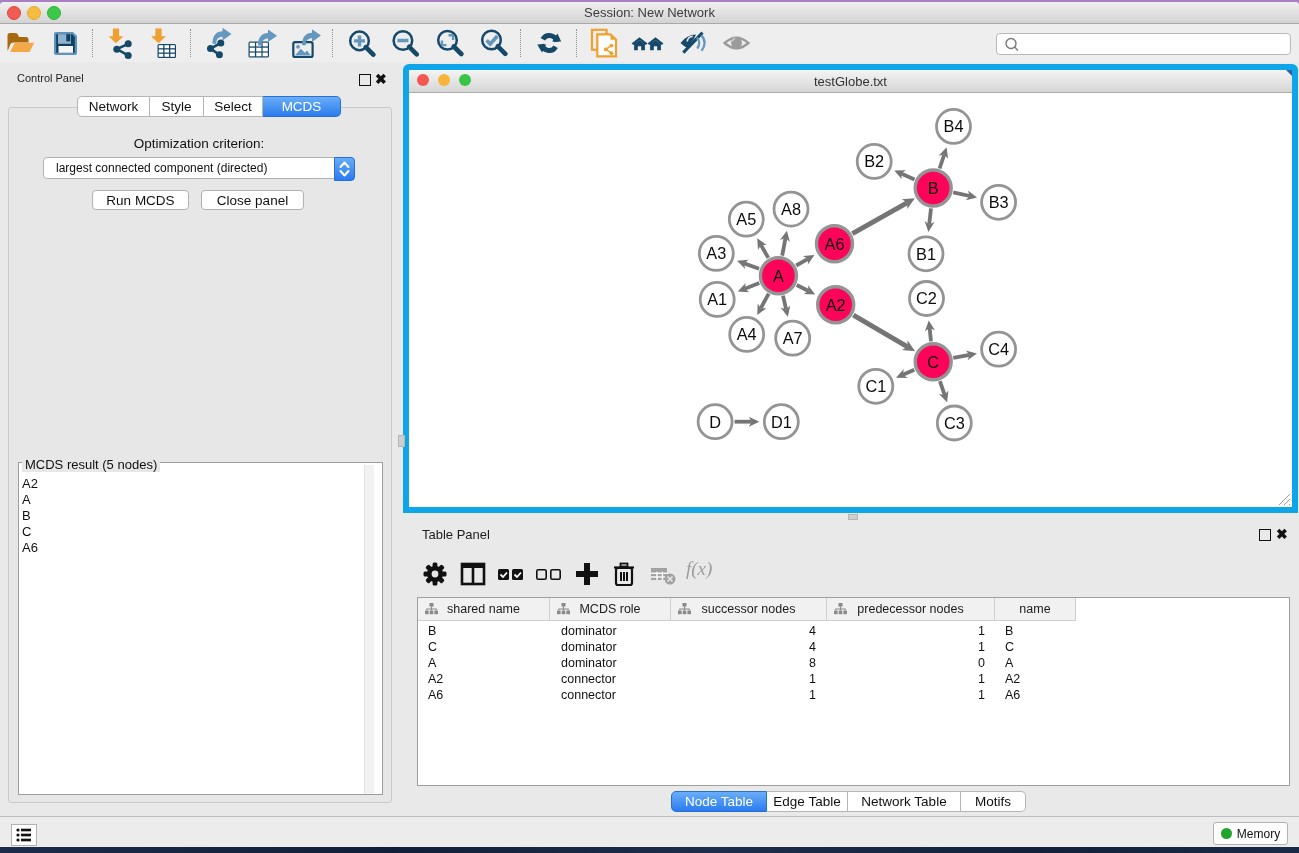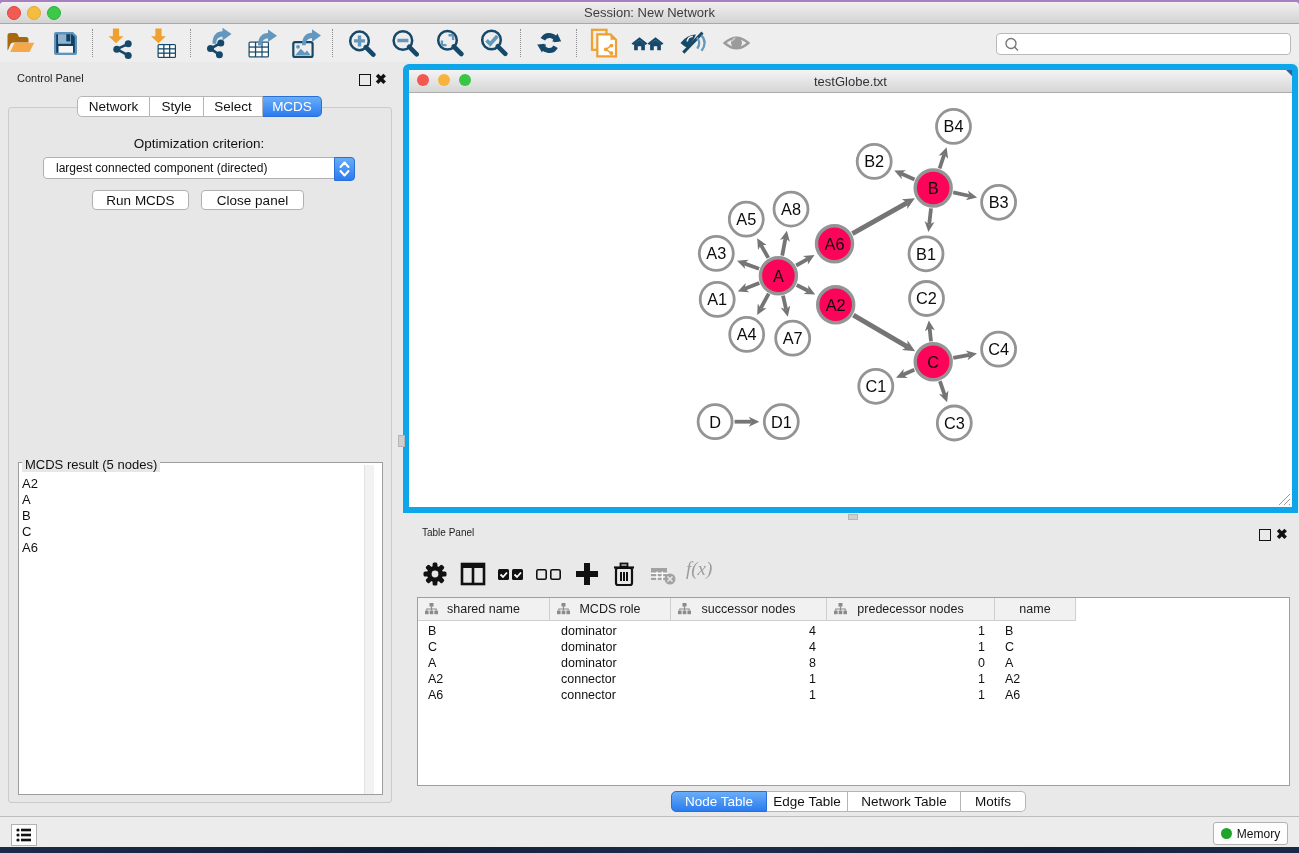--- a/index.html
+++ b/index.html
@@ -51,21 +51,21 @@
 #netwin{top:62px;left:403px;width:895px;height:449px;background:#fff;border:6px solid #0ea5e9;border-radius:6px 6px 0 0;box-sizing:border-box;}
 #net-titlebar{top:0;left:0;width:100%;height:22px;background:linear-gradient(#f4f4f4,#d6d6d6);border-bottom:1px solid #ababab;border-radius:5px 5px 0 0;}
 #net-titlebar .r{left:8px;background:#f25750;}
 #net-titlebar .y{left:29px;background:#f6b43c;}
 #net-titlebar .g{left:50px;background:#3ac546;}
 #net-title-text{top:4px;left:0;width:100%;text-align:center;font-size:13px;color:#333;}
 #graph{top:23px;left:0;}
 
 .handle{position:absolute;background:#cfcfcf;border:1px solid #b5b5b5;}
 
-#tp-title{top:525px;left:422px;font-size:10px;color:#1e1e1e;}
+#tp-title{top:525px;left:422px;font-size:13px;color:#1e1e1e;}
 #tp-float{top:527px;left:1259px;width:10px;height:10px;border:1.6px solid #111;}
 #tp-close{top:524px;left:1276px;font-size:14px;}
 #tp-toolbar{top:550px;left:403px;width:896px;height:40px;}
 #tablebox{top:595px;left:417px;width:873px;height:189px;background:#fff;border:1px solid #9e9e9e;box-sizing:border-box;}
 .th{position:absolute;top:0;height:23px;background:#f1f1f1;border-right:1px solid #cfcfcf;border-bottom:1px solid #cfcfcf;box-sizing:border-box;font-size:12.5px;color:#1c1c1c;display:flex;align-items:center;justify-content:center;}
 .td{position:absolute;font-size:12.5px;color:#111;height:16px;line-height:16px;}
 
 #bot-tabs{top:789px;left:671px;height:21px;}
 
 #statusbar{top:814px;left:0;width:100%;height:31px;background:#ececec;border-top:1px solid #bdbdbd;}
@@ -224,21 +224,21 @@
       </div>
   </div>
   <div id="cp-title" class="abs">Control Panel</div>
   <div id="cp-float" class="abs"></div>
   <div id="cp-close" class="float-btn abs">✖</div>
   <div id="cp-panel" class="abs"></div>
   <div id="cp-tabs" class="seg abs">
     <span style="width:73px">Network</span>
       <span style="width:54px">Style</span>
       <span style="width:59px">Select</span>
-      <span class="sel" style="width:59px">MCDS</span>
+      <span class="sel" style="width:78px">MCDS</span>
   </div>
   <div id="opt-label" class="abs">Optimization criterion:</div>
   <div id="combo" class="abs">
       <span class="txt">largest connected component (directed)</span>
     <span class="btn">
         <svg width="13" height="16" viewBox="0 0 13 16">
           <path d="M2.5 6 L6.5 1.5 L10.5 6" fill="none" stroke="#fff" stroke-width="2" stroke-linecap="round" stroke-linejoin="round"></path>
           <path d="M2.5 10 L6.5 14.5 L10.5 10" fill="none" stroke="#fff" stroke-width="2" stroke-linecap="round" stroke-linejoin="round"></path>
         </svg>
       </span>

